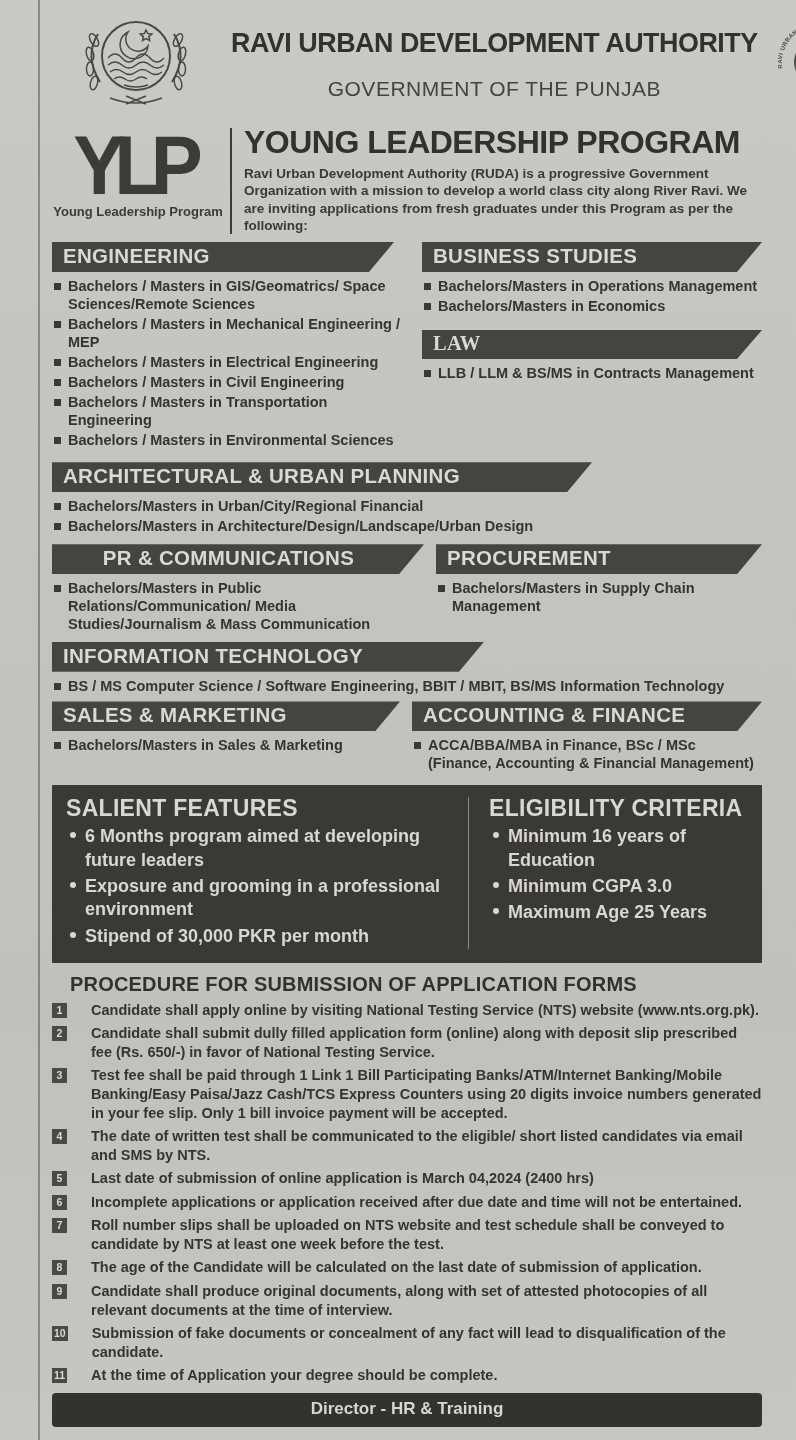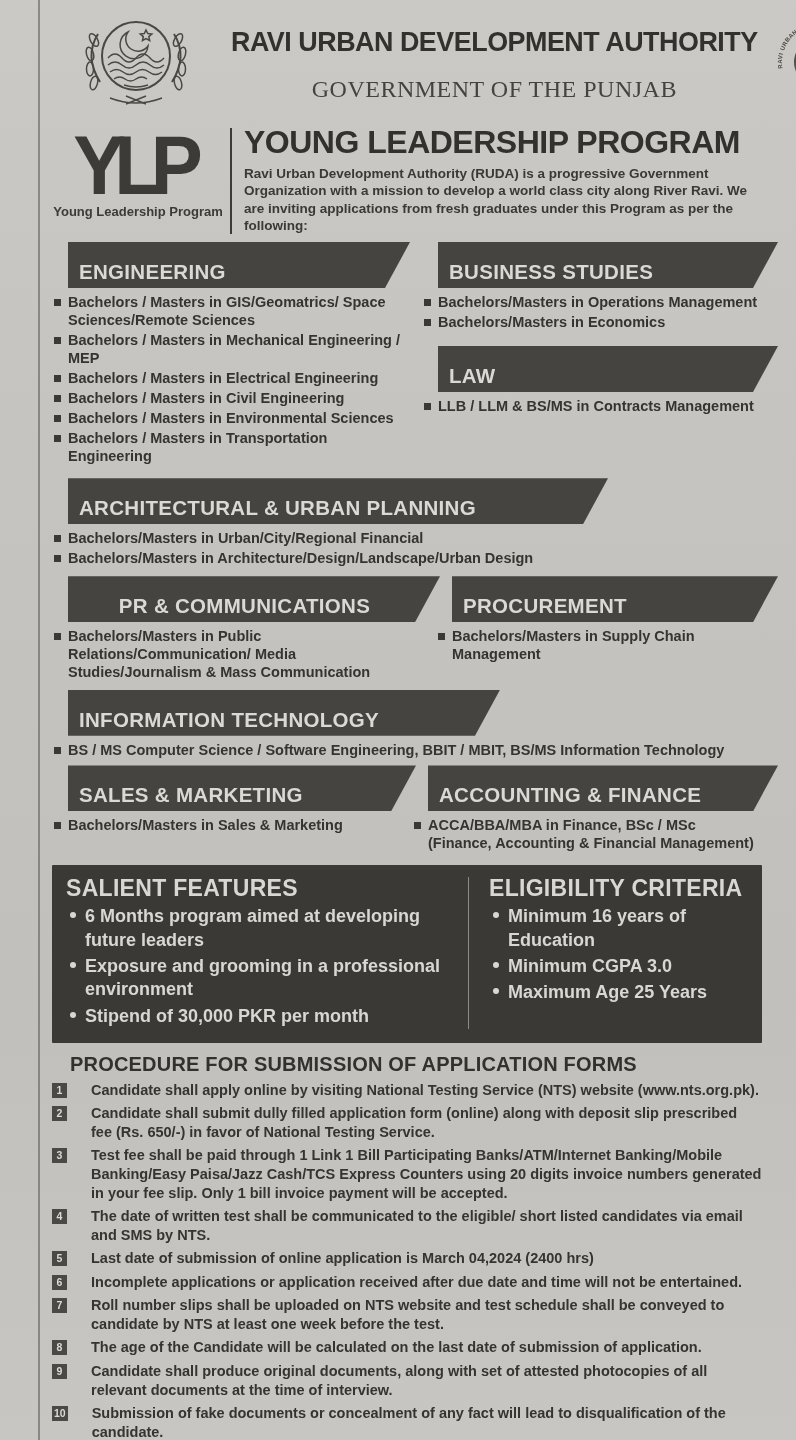--- a/index.html
+++ b/index.html
@@ -14,53 +14,52 @@
     color:#35332f;
   }
   .edge-left { position:absolute; left:38px; top:0; bottom:0; width:2px; background:#57554f; opacity:.55; }
   .content { position:relative; margin:0 34px 0 52px; padding-top:12px; }
 
   
   .hdr { display:flex; align-items:center; }
   .emblem { flex:none; width:168px; height:96px; }
   .hdr-center { flex:1; text-align:center; padding-top:4px; }
   .org-name { font-size:28px; font-weight:bold; letter-spacing:-.5px; color:#33312d; transform:scaleX(.96); transform-origin:center; white-space:nowrap; }
-  .govt { font-size:24px; font-weight:400; color:#45433f; letter-spacing:.5px; margin-top:18px;font-family:Liberation Serif, serif; }
+  .govt { font-size:21px; font-weight:400; color:#45433f; letter-spacing:.5px; margin-top:18px; }
   .ruda-logo { flex:none; width:96px; height:100px; }
 
   
   .join-wrap { width:442px; margin:6px auto 0; background:#3b3935; border-radius:16px; padding:4px; box-shadow:0 0 0 1px #8a8884; }
   .join-inner { border:2px solid #aeaca8; border-radius:12px; text-align:center; padding:3px 0 6px; }
   .join-text { font-size:42px; font-weight:bold; color:#d9d7d3; letter-spacing:1px; }
 
   
   .ylp-row { display:flex; margin-top:12px; }
   .ylp-box { flex:none; width:172px; text-align:center; padding-top:2px; }
   .ylp-letters { font-size:78px; font-weight:800; letter-spacing:-11px; color:#3d3b37; line-height:.95; transform:scaleY(1.06); transform-origin:top center; padding-right:11px; }
   .ylp-caption { font-size:13px; font-weight:bold; color:#3d3b37; margin-top:4px; }
   .ylp-divider { flex:none; width:2px; background:#3d3b37; margin:4px 12px 0 6px; }
   .prog-right { flex:1; padding-top:0; }
   .prog-title { font-size:32px; font-weight:bold; color:#33312d; letter-spacing:-.5px; white-space:nowrap; }
   .prog-intro { font-size:13.5px; font-weight:600; color:#3b3935; line-height:1.28; margin-top:4px; }
 
   
   .banner {
     background:#454440; color:#dbd9d5; font-weight:bold; font-size:20.5px;
-    letter-spacing:.3px; padding:18px 30px 4px 11px; white-space:nowrap;
+    letter-spacing:.3px; padding:2px 30px 4px 11px; white-space:nowrap;
     clip-path:polygon(0 0,100% 0,calc(100% - 25px) 100%,0 100%);
-    margin-left:16px;
   }
   .it-row { display:flex; align-items:flex-start; margin:2.5px 0; }
   .sq { flex:none; width:7px; height:7px; background:#3b3935; margin:5px 7px 0 2px; }
   .it-text { font-size:14.5px; font-weight:600; color:#363430; line-height:1.22; }
   .row2 { display:flex; margin-top:8px; }
   .colL { flex:none; width:358px; }
   .colR { flex:1; margin-left:12px; }
   .mt6 { margin-top:6px; } .mt10 { margin-top:10px; } .mt14 { margin-top:14px; }
-  .w-eng{width:342px;} .w-bus{width:100%;} .w-law{width:100%;}
+  .w-eng{width:342px;} .w-bus{width:100%;} .w-law{width:100%;font-family:Liberation Serif, serif;}
   .w-arch{width:540px;} .w-pr{width:100%;text-align:center;} .w-proc{width:100%;}
   .w-it{width:432px;} .w-sal{width:100%;} .w-acc{width:100%;}
 
   
   .features { display:flex; background:#3b3935; border-radius:1px; margin-top:10px; padding:10px 12px 12px 14px; color:#d9d7d3; }
   .feat-left { flex:none; width:388px; }
   .feat-div { flex:none; width:1px; background:#8d8b87; margin:2px 14px; }
   .feat-right { flex:1; padding-left:6px; }
   .feat-title { font-size:23px; font-weight:bold; letter-spacing:.3px; }
   .fb-row { display:flex; align-items:flex-start; margin:3px 0; }
@@ -157,25 +156,25 @@
           <div class="it-row">
               <span class="sq"></span>
               <span class="it-text">Bachelors / Masters in Electrical Engineering</span>
             </div>
           <div class="it-row">
               <span class="sq"></span>
               <span class="it-text">Bachelors / Masters in Civil Engineering</span>
             </div>
           <div class="it-row">
               <span class="sq"></span>
+              <span class="it-text">Bachelors / Masters in Transportation Engineering</span>
+            </div>
+          <div class="it-row">
+              <span class="sq"></span>
               <span class="it-text">Bachelors / Masters in Environmental Sciences</span>
-            </div>
-          <div class="it-row">
-              <span class="sq"></span>
-              <span class="it-text">Bachelors / Masters in Transportation Engineering</span>
             </div>
         </div>
       </div>
       <div class="colR">
         <div>
           <div class="banner w-bus">BUSINESS STUDIES</div>
           <div class="mt6">
             <div class="it-row">
                 <span class="sq"></span>
                 <span class="it-text">Bachelors/Masters in Operations Management</span>

